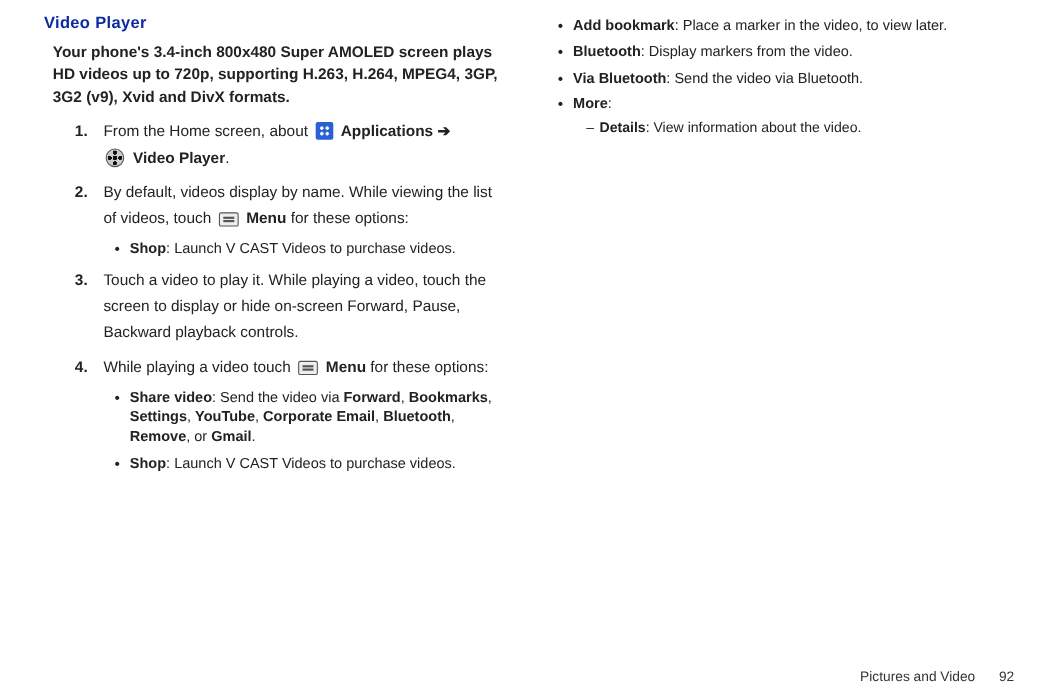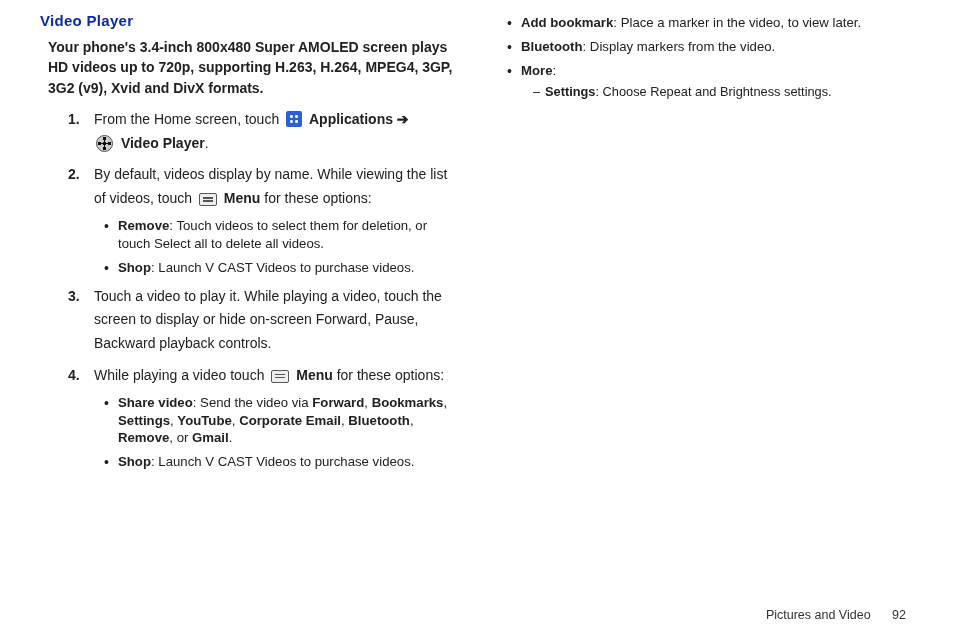--- a/index.html
+++ b/index.html
@@ -129,52 +129,51 @@
     margin:0 3px; position:relative;
     background:#eee;
   }
   .icon-menu::before {
     content:""; position:absolute; left:3px; right:3px; top:3px;
     height:1.5px; background:#555;
     box-shadow: 0 3px 0 #555;
   }
   .arrow { font-weight:bold; }
   .footer {
-    position:absolute; bottom:14px; right:48px;
+    position:absolute; bottom:14px; right:32px;
     font-size:12.5px; color:#333;
   }
   .footer .pagenum { margin-left:18px; }
 </style>
 </head>
 <body>
 
 <div class="page">
 
   <div class="col">
     <h2 class="section-heading">Video Player</h2>
     <p class="intro">Your phone's 3.4-inch 800x480 Super AMOLED screen plays HD videos up to 720p, supporting H.263, H.264, MPEG4, 3GP, 3G2 (v9), Xvid and DivX formats.</p>
 
     <ol class="steps">
 
       <li>
-        <span>From the Home screen, touch </span>
+        <span>From the Home screen, about </span>
         <span class="icon-apps"></span>
         <b>Applications</b><span class="arrow"> ➔</span>
         <br>
         <span class="icon-reel"></span>
         <b>Video Player</b><span>.</span>
       </li>
 
       <li>
         <span>By default, videos display by name. While viewing the list of videos, touch </span>
         <span class="icon-menu"></span>
         <b>Menu</b>
         <span> for these options:</span>
         <ul class="bullets">
-          <li><b>Remove</b><span>: Touch videos to select them for deletion, or touch Select all to delete all videos.</span></li>
           <li><b>Shop</b><span>: Launch V CAST Videos to purchase videos.</span></li>
         </ul>
       </li>
 
       <li>Touch a video to play it. While playing a video, touch the screen to display or hide on-screen Forward, Pause, Backward playback controls.</li>
 
       <li>
         <span>While playing a video touch </span>
         <span class="icon-menu"></span>
         <b>Menu</b>
@@ -187,24 +186,25 @@
         </ul>
       </li>
 
     </ol>
   </div>
 
   <div class="col right">
     <ul class="bullets" style="padding-left:0; margin-top:4px">
       <li><b>Add bookmark</b><span>: Place a marker in the video, to view later.</span></li>
       <li><b>Bluetooth</b><span>: Display markers from the video.</span></li>
+      <li><b>Via Bluetooth</b><span>: Send the video via Bluetooth.</span></li>
       <li>
         <b>More</b><span>:</span>
         <ul class="dash">
-          <li><b>Settings</b><span>: Choose Repeat and Brightness settings.</span></li>
+          <li><b>Details</b><span>: View information about the video.</span></li>
         </ul>
       </li>
     </ul>
   </div>
 
 </div>
 
 <div class="footer">
   <span>Pictures and Video</span>
   <span class="pagenum">92</span>

